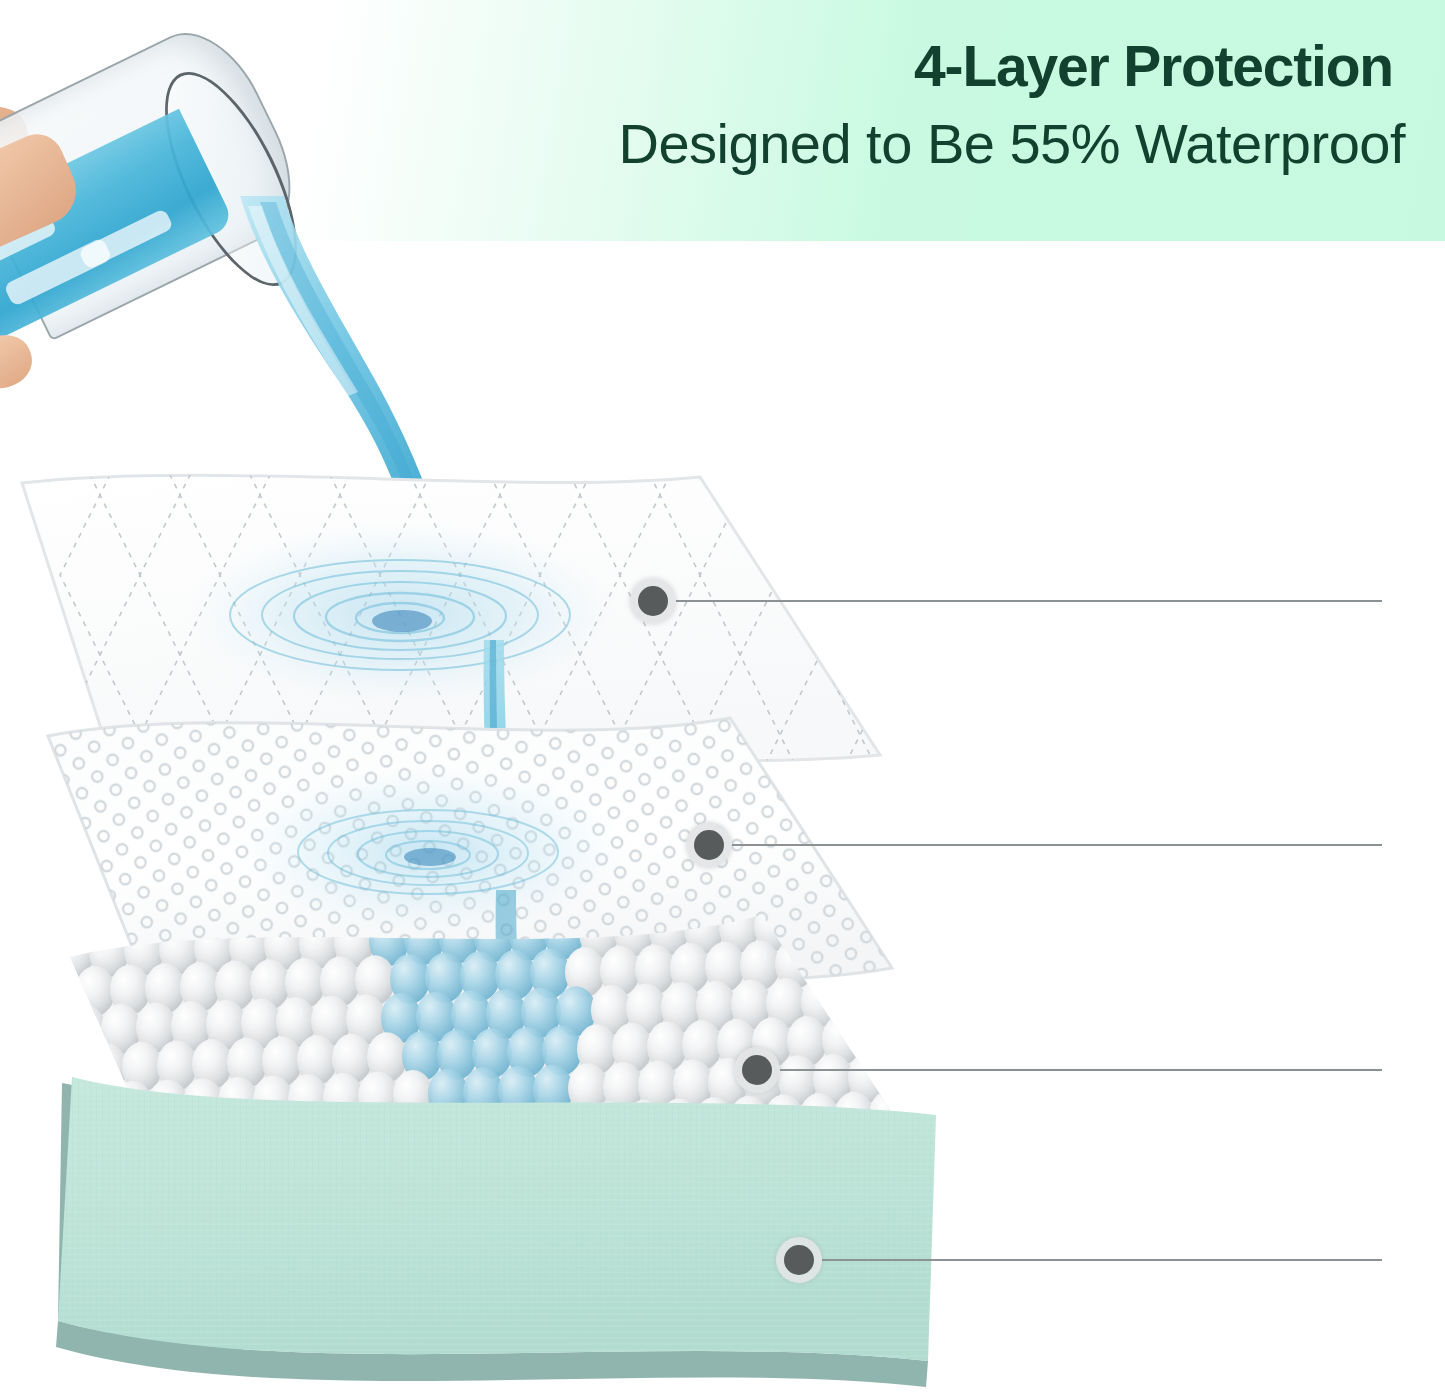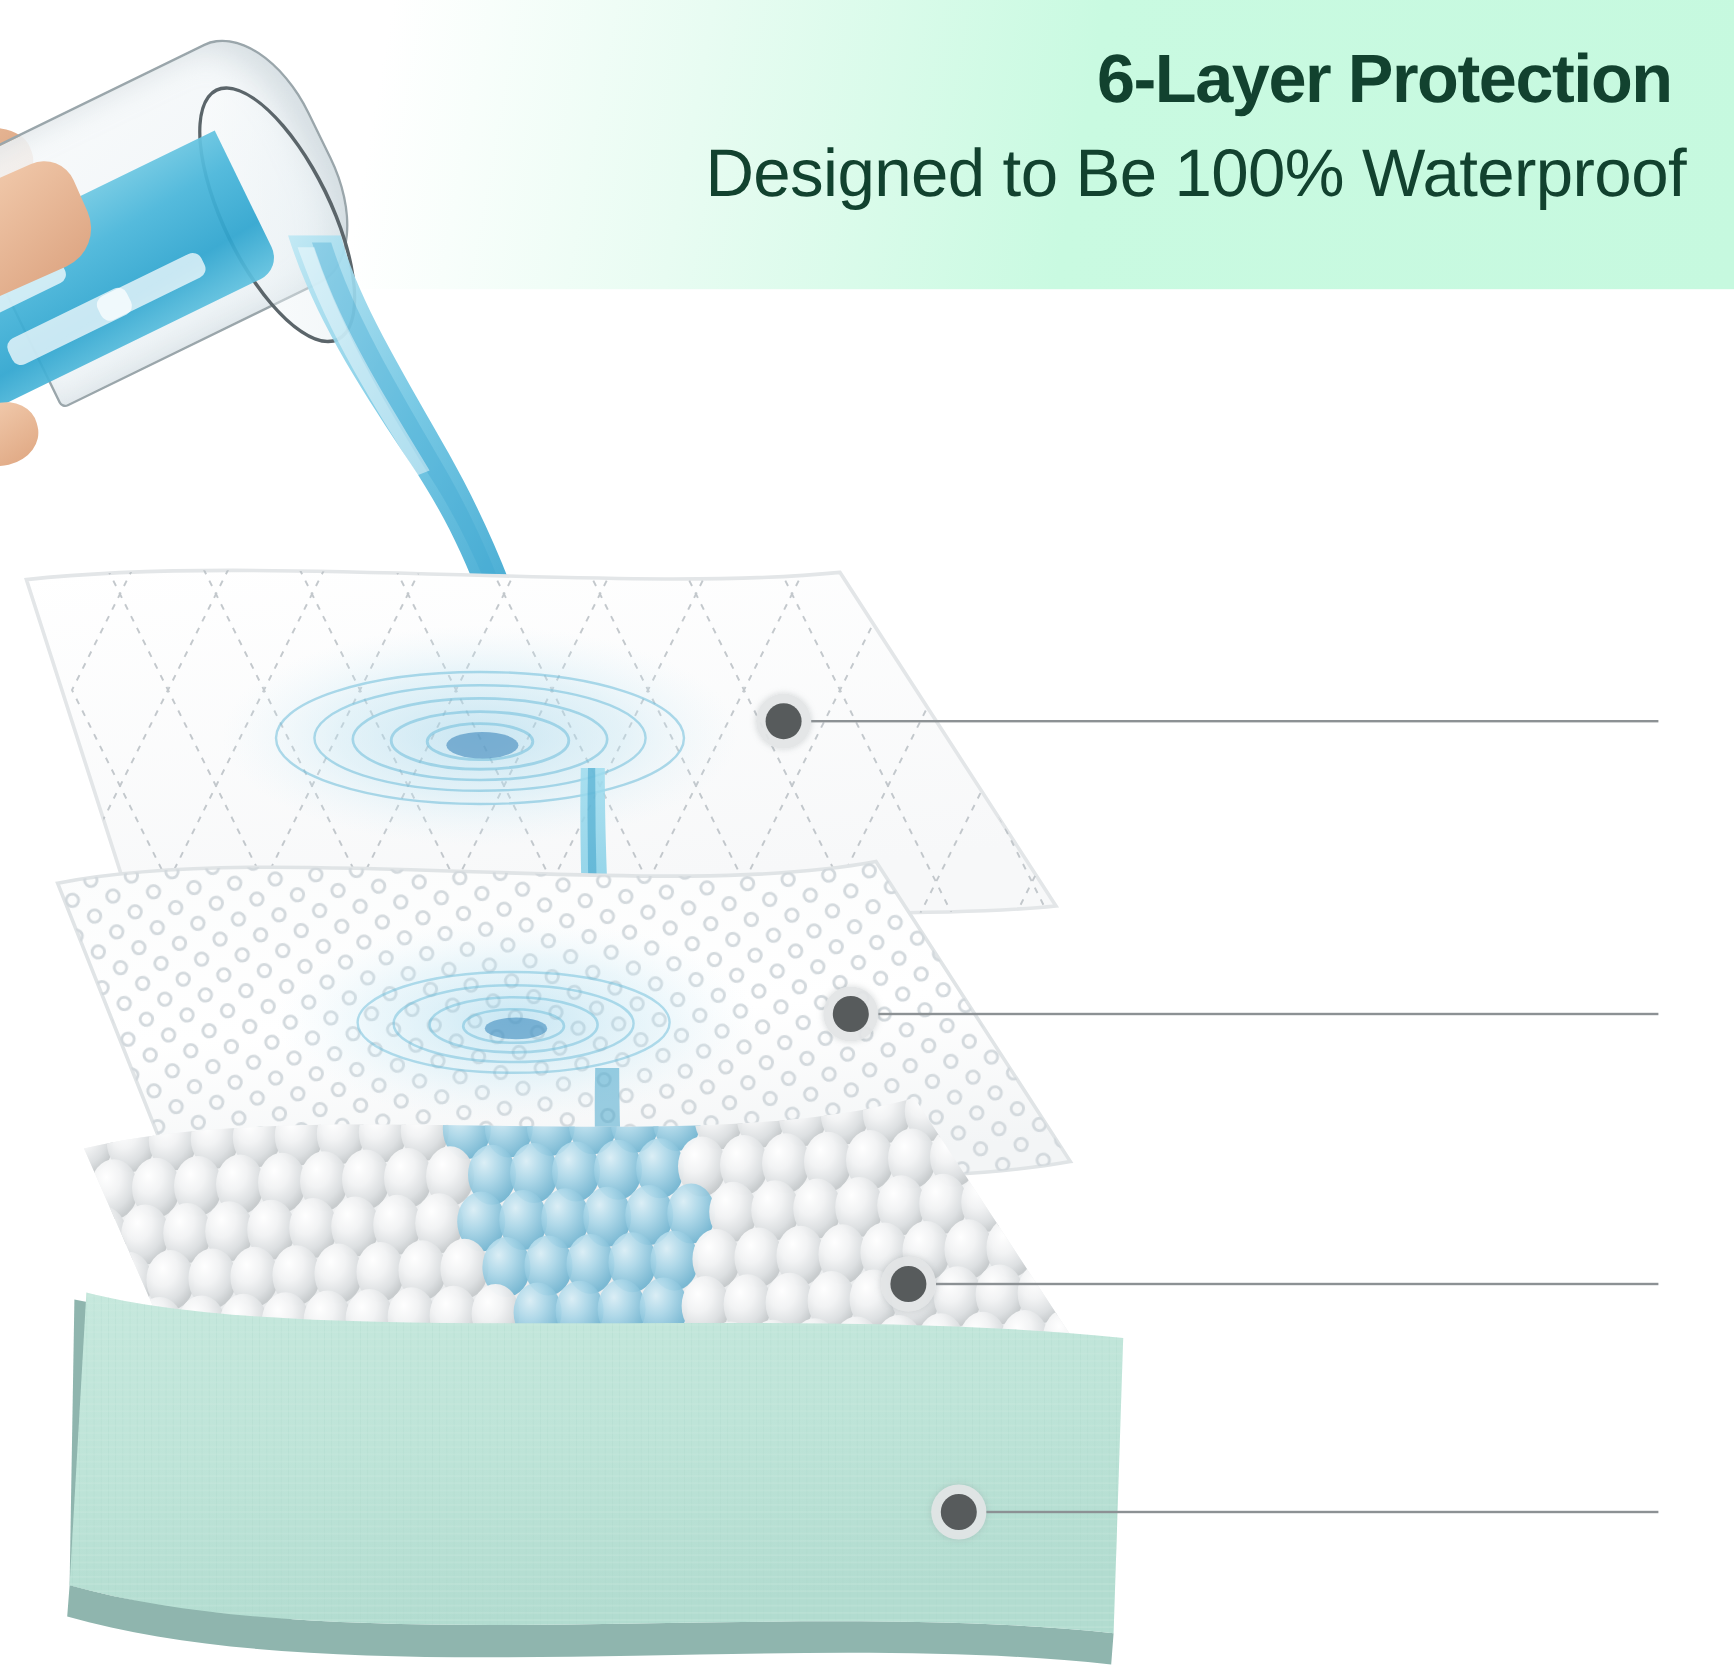--- a/index.html
+++ b/index.html
@@ -68,22 +68,22 @@
     box-shadow:0 0 5px rgba(140,148,152,.35);}
   .cl-dot i{display:block;width:30px;height:30px;border-radius:50%;background:#575b5c;}
   .cl-line{position:absolute;height:2px;background:#8c9194;}
 </style>
 </head>
 <body>
 
 <div id="root">
 
   <div id="header">
-    <div id="header-title">6-Layer Protection</div>
-    <div id="header-sub">Designed to Be 100% Waterproof</div>
+    <div id="header-title">4-Layer Protection</div>
+    <div id="header-sub">Designed to Be 55% Waterproof</div>
   </div>
 
   <div id="hand-glass">
     <div class="finger f1"></div>
     <div class="glass-body"></div>
     <div class="glass-rim"></div>
     <div class="glass-water"></div>
     <div class="glass-hl hl1"></div>
     <div class="glass-hl hl2"></div>
     <div class="glass-hl hl3"></div>

